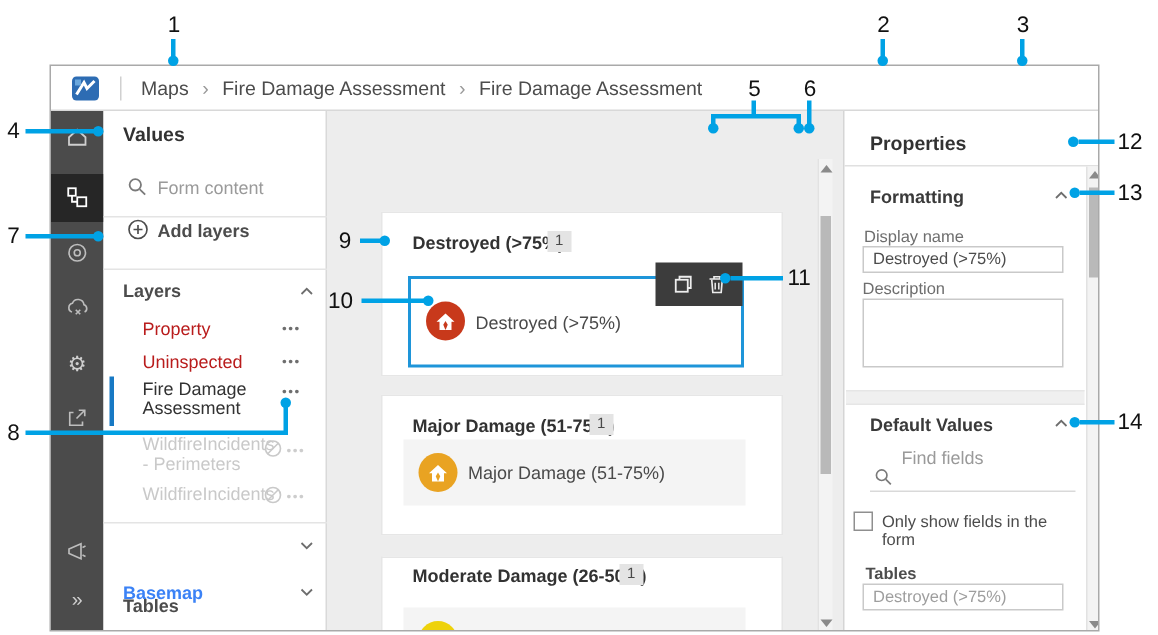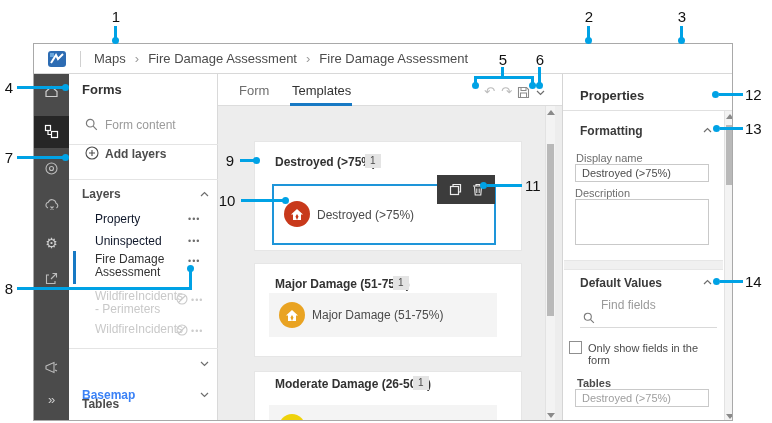--- a/index.html
+++ b/index.html
@@ -31,21 +31,21 @@
   .sb-glyph { font-size:14px; color:#cfcfcf; line-height:1; }
 
   
   .forms { position:absolute; left:35px; top:30px; width:149px; height:348px; background:#fff;
            border-right:1px solid #d9d9d9; font-size:12px; color:#4c4c4c; }
   .fp-div { position:absolute; left:0; width:149px; height:1px; background:#e4e4e4; }
   .fp-title { position:absolute; left:13px; top:8px; font-size:13px; font-weight:bold; color:#323232; }
   .placeholder-txt { color:#9a9a9a; }
   .dots { position:absolute; font-size:9px; letter-spacing:1px; color:#6e6e6e; }
   .dots.dis { color:#cdcdcd; }
-  .layer-name { position:absolute; left:26px; width:82px; line-height:13px; color:#0f172a; }
+  .layer-name { position:absolute; left:26px; width:82px; line-height:13px; color:#b91c1c; }
   .layer-name.dis { color:#c9c9c9; }
   .sel-bar { position:absolute; left:4px; top:177px; width:3px; height:33px; background:#1779c4; }
 
   
   .mid { position:absolute; left:184px; top:30px; width:344px; height:348px; background:#ededed; }
   .tabstrip { position:absolute; left:0; top:0; width:344px; height:32px; background:#fff;
               border-bottom:1px solid #dcdcdc; }
   .tab { position:absolute; top:9px; font-size:13px; color:#6e6e6e; }
   .tab.active { color:#323232; }
   .tab-underline { position:absolute; left:72px; top:29px; width:62px; height:3px; background:#1779c4; }
@@ -153,21 +153,21 @@
       <div class="sb-ic" style="top:287px;">
         <svg width="15" height="13" viewBox="0 0 15 13" style="margin:0 auto;">
           <path d="M2 5 L10 1.5 V11.5 L2 8 Z" fill="none" stroke="#bdbdbd" stroke-width="1.1"></path>
           <path d="M11 4 L13 3 M11 9 L13 10" stroke="#bdbdbd" stroke-width="1.1"></path>
         </svg>
       </div>
       <div class="sb-ic" style="top:318px; font-size:13px;">»</div>
     </div>
 
     <div class="forms">
-      <div class="fp-title">Forms</div>
+      <div class="fp-title">Values</div>
 
       <svg class="abs" style="left:16px; top:44px;" width="13" height="13" viewBox="0 0 13 13">
         <circle cx="5.2" cy="5.2" r="3.8" fill="none" stroke="#7a7a7a" stroke-width="1.2"></circle>
         <path d="M8.2 8.2 L11.8 11.8" stroke="#7a7a7a" stroke-width="1.2"></path>
       </svg>
       <div class="abs placeholder-txt" style="left:36px; top:44px;">Form content</div>
       <div class="fp-div" style="top:70px;"></div>
 
       <svg class="abs" style="left:16px; top:72px;" width="14" height="14" viewBox="0 0 14 14">
         <circle cx="7" cy="7" r="6" fill="none" stroke="#4c4c4c" stroke-width="1.1"></circle>
@@ -210,35 +210,20 @@
       <svg class="abs" style="left:131px; top:287px;" width="9" height="6" viewBox="0 0 9 6">
         <path d="M1 1 L4.5 4.5 L8 1" fill="none" stroke="#6e6e6e" stroke-width="1.2"></path>
       </svg>
       <div class="abs" style="left:13px; top:314px; font-weight:bold; color:#3b82f6;">Basemap</div>
       <svg class="abs" style="left:131px; top:318px;" width="9" height="6" viewBox="0 0 9 6">
         <path d="M1 1 L4.5 4.5 L8 1" fill="none" stroke="#6e6e6e" stroke-width="1.2"></path>
       </svg>
     </div>
 
     <div class="mid">
-      <div class="tabstrip">
-        <div class="tab" style="left:21px;">Form</div>
-        <div class="tab active" style="left:74px;">Templates</div>
-        <div class="tab-underline"></div>
-        <span class="tb-ic" style="left:266px;">↶</span>
-        <span class="tb-ic" style="left:283px;">↷</span>
-        <svg class="abs" style="left:299px; top:12px;" width="13" height="13" viewBox="0 0 13 13">
-          <path d="M1.5 1.5 H9.5 L11.5 3.5 V11.5 H1.5 Z" fill="none" stroke="#8a8a8a" stroke-width="1.1"></path>
-          <rect x="3.5" y="7" width="6" height="4.5" fill="none" stroke="#8a8a8a" stroke-width="1"></rect>
-          <rect x="4" y="1.5" width="5" height="3" fill="none" stroke="#8a8a8a" stroke-width="1"></rect>
-        </svg>
-        <svg class="abs" style="left:318px; top:16px;" width="9" height="6" viewBox="0 0 9 6">
-          <path d="M1 1 L4.5 4.5 L8 1" fill="none" stroke="#6e6e6e" stroke-width="1.2"></path>
-        </svg>
-      </div>
 
       <div class="card" style="top:67px; height:110px;">
         <div class="grp-title" style="top:13px;">Destroyed (&gt;75%)</div>
         <div class="badge" style="left:110px; top:12px;">1</div>
         <div class="tpl-row sel" style="top:42px;">
           <div class="tpl-circle" style="top:15px; background:#c8391b;">
             <svg width="14" height="13" viewBox="0 0 14 13">
               <path d="M7 1 L13 6.5 H11 V12 H3 V6.5 H1 Z" fill="#ffffff"></path>
               <path d="M7 6 L8.5 8.5 L7 12 L5.5 8.5 Z" fill="#c8391b"></path>
             </svg>

